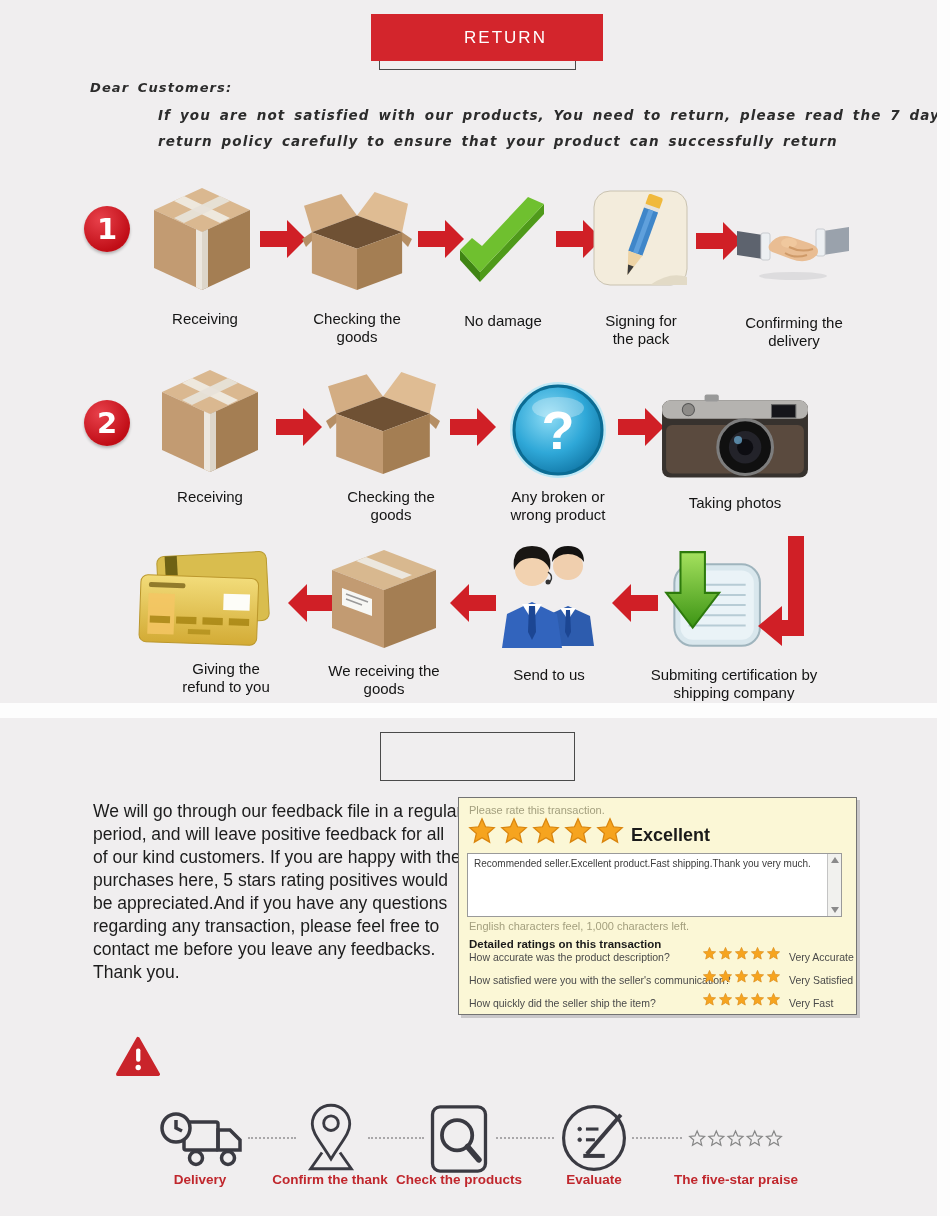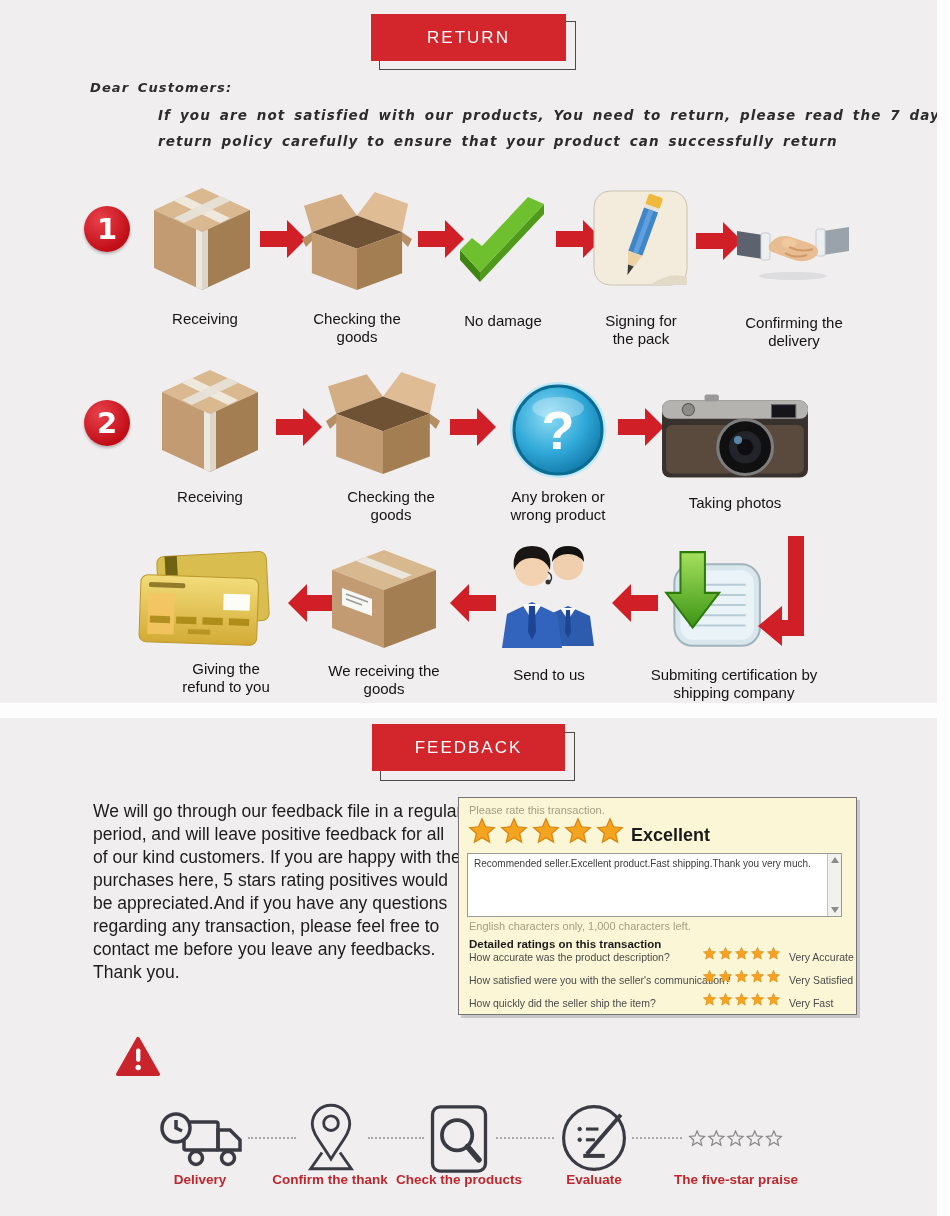--- a/index.html
+++ b/index.html
@@ -37,21 +37,21 @@
   .dotline{position:absolute;border-top:2px dotted #a9a7a9;height:0;}
   .bottom-label{position:absolute;text-align:center;font-size:13.5px;font-weight:bold;color:#c0272d;}
   .white-strip{position:absolute;background:#fdfdfd;}
 </style>
 </head>
 <body>
 
 <div class="page">
 
   <div class="banner-outline" style="left:379px;top:21px;width:195px;height:47px;"></div>
-  <div class="banner" style="left:371px;top:14px;width:195px;height:47px;">RETURN</div>
+  <div class="banner" style="left:371px;top:14px;width:195px;height:47px;padding-left:37px;">RETURN</div>
 
   <div class="hand" style="left:90px;top:80px;font-size:13px;">Dear Customers:</div>
   <div class="hand" style="left:158px;top:107px;font-size:13.5px;">If you are not satisfied with our products, You need to return, please read the 7 days</div>
   <div class="hand" style="left:158px;top:133px;font-size:13.5px;">return policy carefully to ensure that your product can successfully return</div>
 
   <div class="badge" style="left:84px;top:206px;">1</div>
 
   <svg class="abs" style="left:150px;top:184px;" width="104" height="108" viewBox="0 0 104 108">
     <polygon points="52,4 100,26 52,48 4,26" fill="#dab890"></polygon>
     <polygon points="4,26 52,48 52,106 4,84" fill="#c29b72"></polygon>
@@ -268,21 +268,20 @@
   </svg>
 
   <div class="step-label" style="left:170px;top:660px;width:112px;">Giving the refund to you</div>
   <div class="step-label" style="left:328px;top:662px;width:112px;">We receiving the goods</div>
   <div class="step-label" style="left:494px;top:666px;width:110px;">Send to us</div>
   <div class="step-label" style="left:638px;top:666px;width:192px;">Submiting certification by shipping company</div>
 
   <div class="white-strip" style="left:0;top:703px;width:950px;height:15px;"></div>
 
   <div class="banner-outline" style="left:380px;top:732px;width:193px;height:47px;"></div>
-  <div class="banner" style="left:372px;top:724px;width:193px;height:47px;">FEEDBACK</div>
 
   <div class="para" style="left:93px;top:800px;width:370px;">We will go through our feedback file in a regular period, and will leave positive feedback for all of our kind customers. If you are happy with the purchases here, 5 stars rating positives would be appreciated.And if you have any questions regarding any transaction, please feel free to contact me before you leave any feedbacks. Thank you.</div>
 
   <div class="panel" style="left:458px;top:797px;width:397px;height:216px;">
     <div class="abs muted" style="left:10px;top:6px;">Please rate this transaction.</div>
 
     <div class="stars-row" style="left:8px;top:18px;gap:2px;">
       <svg width="30" height="30" viewBox="0 0 24 24">
           <path d="M12 2.2 L14.8 8.6 L21.8 9.3 L16.5 14 L18.1 20.9 L12 17.3 L5.9 20.9 L7.5 14 L2.2 9.3 L9.2 8.6 Z" fill="#f6a41f" stroke="#d9850e"></path>
         </svg>
@@ -302,21 +301,21 @@
     <div class="abs bold" style="left:172px;top:27px;font-size:18px;">Excellent</div>
 
     <div class="comment-box" style="left:8px;top:55px;width:373px;height:62px;">
       <div class="comment-text">Recommended seller.Excellent product.Fast shipping.Thank you very much.</div>
       <div class="vscroll">
         <div class="tri-up"></div>
         <div class="tri-down"></div>
       </div>
     </div>
 
-    <div class="abs muted" style="left:10px;top:122px;">English characters only, 1,000 characters left.</div>
+    <div class="abs muted" style="left:10px;top:122px;">English characters feel, 1,000 characters left.</div>
     <div class="abs bold" style="left:10px;top:140px;font-size:11.5px;">Detailed ratings on this transaction</div>
 
     <div class="q-row" style="left:10px;top:153px;">How accurate was the product description?</div>
     <div class="stars-row" style="left:243px;top:148px;">
       <svg width="15" height="15" viewBox="0 0 24 24">
           <path d="M12 2.2 L14.8 8.6 L21.8 9.3 L16.5 14 L18.1 20.9 L12 17.3 L5.9 20.9 L7.5 14 L2.2 9.3 L9.2 8.6 Z" fill="#f6a41f" stroke="#d9850e"></path>
         </svg>
       <svg width="15" height="15" viewBox="0 0 24 24">
           <path d="M12 2.2 L14.8 8.6 L21.8 9.3 L16.5 14 L18.1 20.9 L12 17.3 L5.9 20.9 L7.5 14 L2.2 9.3 L9.2 8.6 Z" fill="#f6a41f" stroke="#d9850e"></path>
         </svg>

